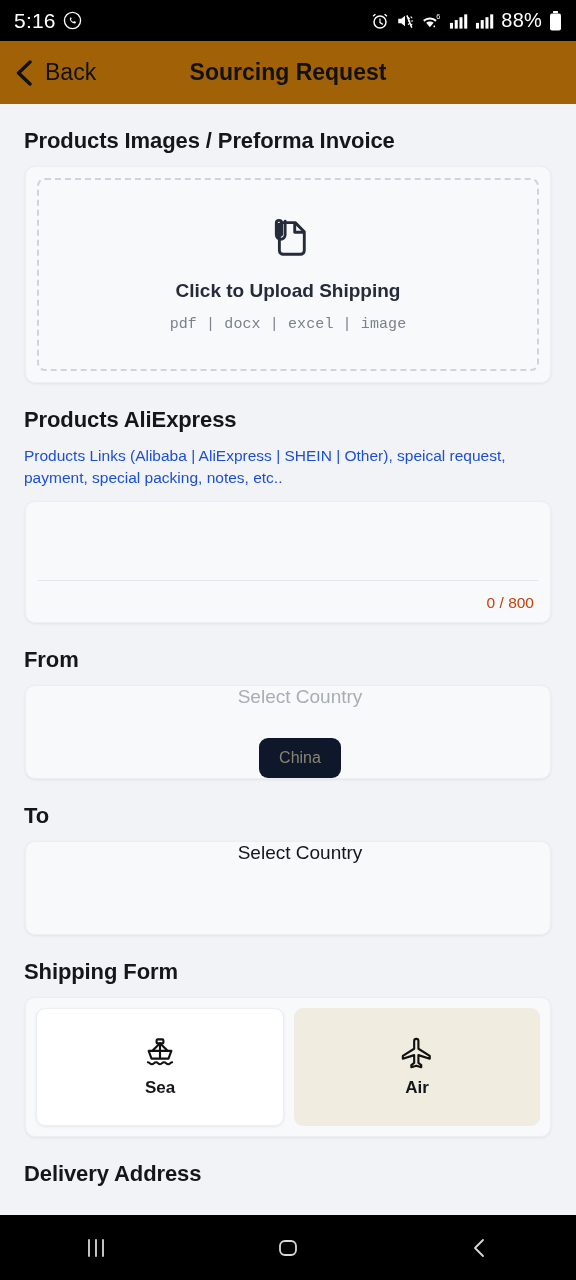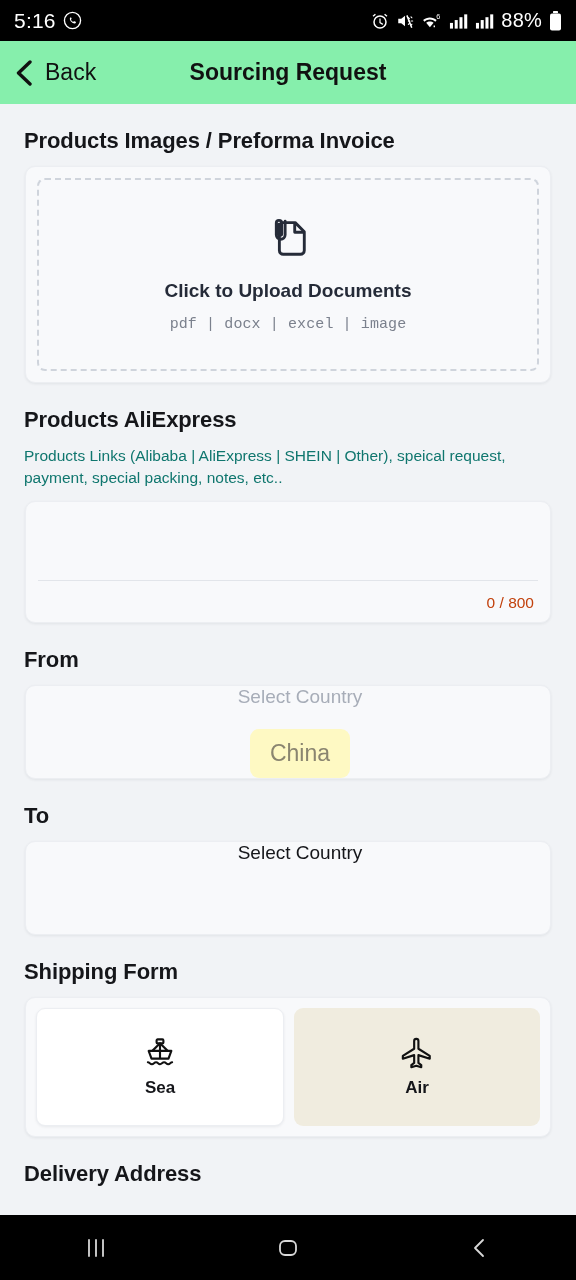--- a/index.html
+++ b/index.html
@@ -20,21 +20,21 @@
   }
   .sb-left { display:flex; align-items:center; gap:7px; }
   .sb-time { font-size:21px; font-weight:400; letter-spacing:.2px; }
   .sb-right { display:flex; align-items:center; gap:7px; }
   .sb-pct { font-size:20px; font-weight:400; letter-spacing:.2px; }
   .ico { display:block; }
 
   
   .appbar {
     position:absolute; top:41px; left:0; width:576px; height:63px;
-    background:#86efac;
+    background:#a16207;
     display:flex; align-items:center;
   }
   .back-btn {
     display:flex; align-items:center; gap:11px;
     margin-left:14px; cursor:pointer;
   }
   .back-label { font-size:23px; color:#111; font-weight:400; }
   .appbar-title {
     position:absolute; left:0; right:0; text-align:center;
     font-size:23px; font-weight:700; color:#111; pointer-events:none;
@@ -44,21 +44,21 @@
   .content {
     position:absolute; top:104px; left:0; width:576px; height:1169px;
     background:#f1f3f6; overflow:hidden;
   }
 
   .section-title {
     font-size:22px; font-weight:700; color:#15161a;
     margin:24px 0 12px 24px; letter-spacing:-.1px;
   }
   .section-sub {
-    font-size:15.5px; color:#0f766e; line-height:1.42;
+    font-size:15.5px; color:#1d4ed8; line-height:1.42;
     margin:0 24px 12px 24px;
   }
 
   .card {
     margin:0 25px; background:#f8f9fb;
     border:1px solid #eceef2; border-radius:10px;
     box-shadow:0 1px 3px rgba(20,25,40,.07);
   }
 
   
@@ -80,22 +80,22 @@
   }
 
   
   .select-card {
     height:94px; display:flex; align-items:center;
     justify-content:space-between; padding:0 14px 0 38px;flex-direction:column;
   }
   .select-ph { font-size:19px; color:#a7adb8; }
   .select-val { font-size:19px; color:#15161a; }
   .chip {
-    background:#fef9c3; border-radius:9px;
-    padding:11px 20px; font-size:23px; color:#8a8570;
+    background:#0f172a; border-radius:9px;
+    padding:11px 20px; font-size:16px; color:#8a8570;
   }
 
   
   .ship-card { padding:10px; display:flex; gap:10px; }
   .ship-opt {
     flex:1; border-radius:9px; height:118px;
     display:flex; flex-direction:column; align-items:center; justify-content:center;
     gap:8px; cursor:pointer;
   }
   .ship-opt.selected { background:#f0ecdf; }
@@ -176,21 +176,21 @@
   <div class="content">
 
     <div class="section-title">Products Images / Preforma Invoice</div>
     <div class="card upload-card">
       <div class="dropzone">
         <svg width="46" height="46" viewBox="0 0 48 48">
           <path d="M19 9h12.5L41 18.6V38a4 4 0 0 1-4 4H19a4 4 0 0 1-4-4V13a4 4 0 0 1 4-4z" fill="none" stroke="#252b38" stroke-width="3" stroke-linejoin="round"></path>
           <path d="M31 9v10h10" fill="none" stroke="#252b38" stroke-width="3" stroke-linejoin="round"></path>
           <path d="M21 7.5v14.2a4.6 4.6 0 0 1-9.2 0V9.5a2.8 2.8 0 0 1 5.6 0v11.4a1.4 1.4 0 0 1-2.8 0V10.5" fill="none" stroke="#252b38" stroke-width="3" stroke-linecap="round" stroke-linejoin="round"></path>
         </svg>
-        <div class="dz-title">Click to Upload Documents</div>
+        <div class="dz-title">Click to Upload Shipping</div>
         <div class="dz-sub">pdf | docx | excel | image</div>
       </div>
     </div>
 
     <div class="section-title">Products AliExpress</div>
     <div class="section-sub">Products Links (Alibaba | AliExpress | SHEIN | Other), speical request, payment, special packing, notes, etc..</div>
     <div class="card ta-card">
       <div class="ta-area"></div>
       <div class="ta-rule"></div>
       <div class="ta-count">0 / 800</div>

